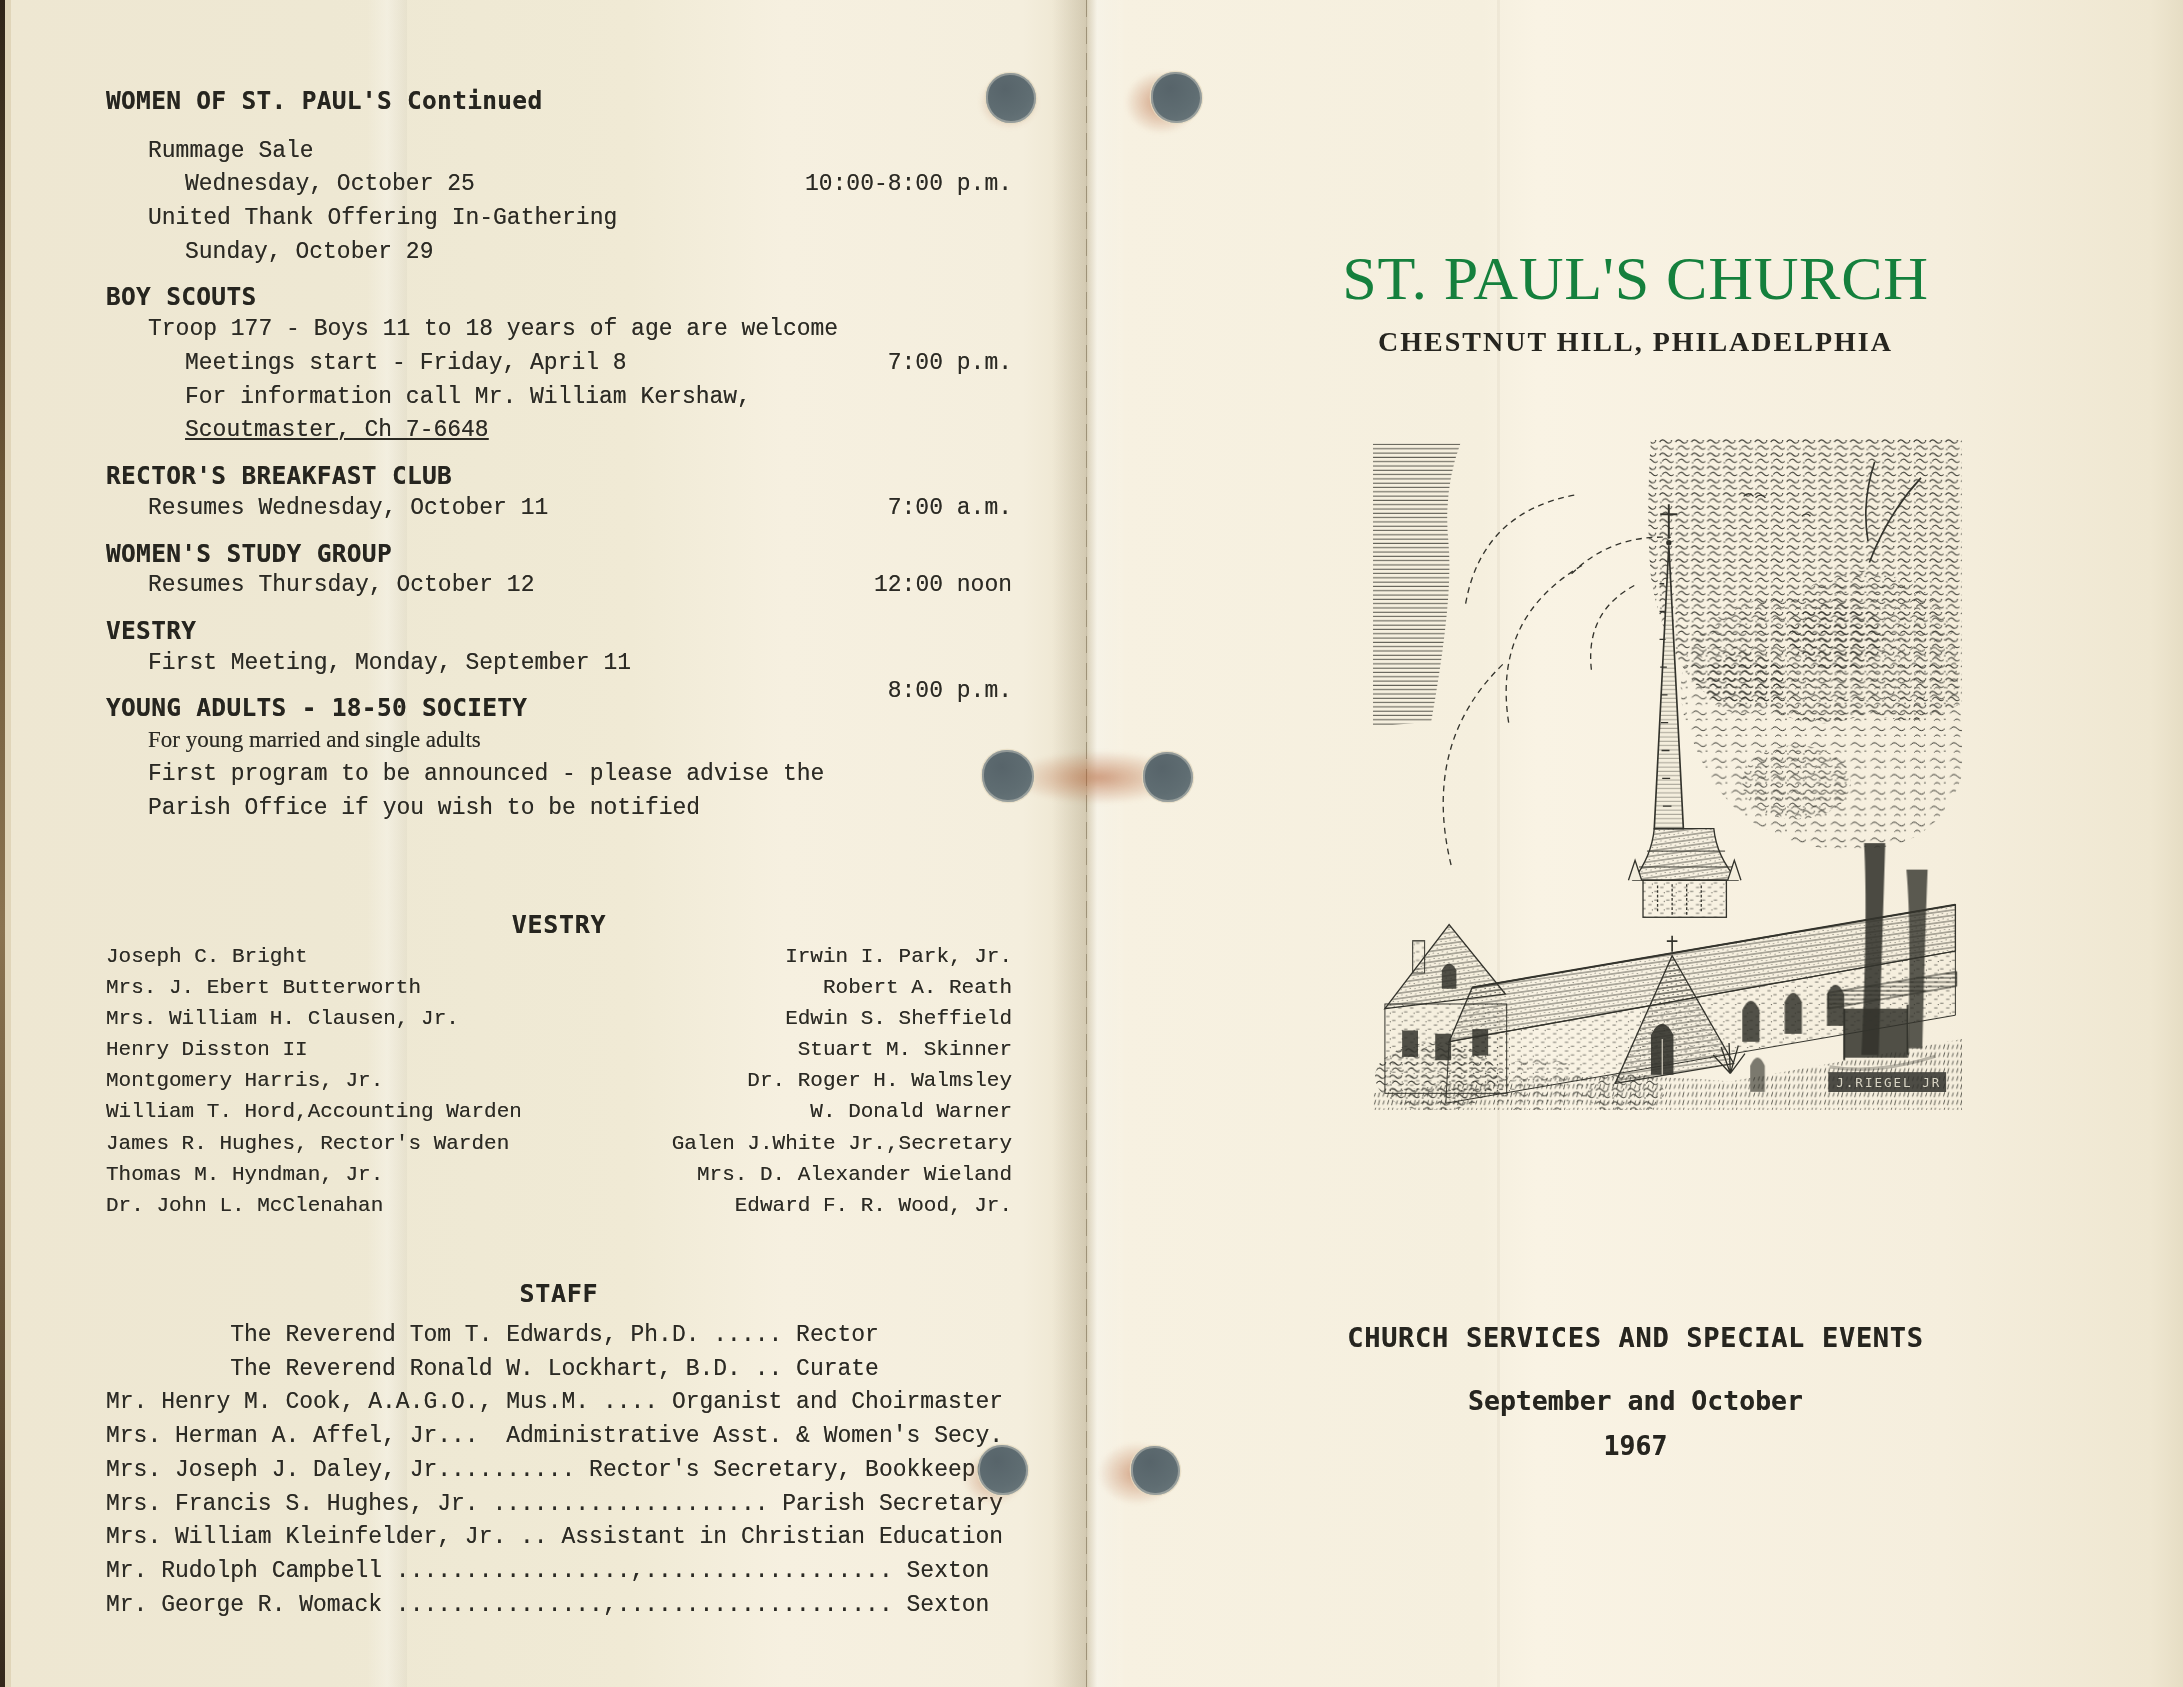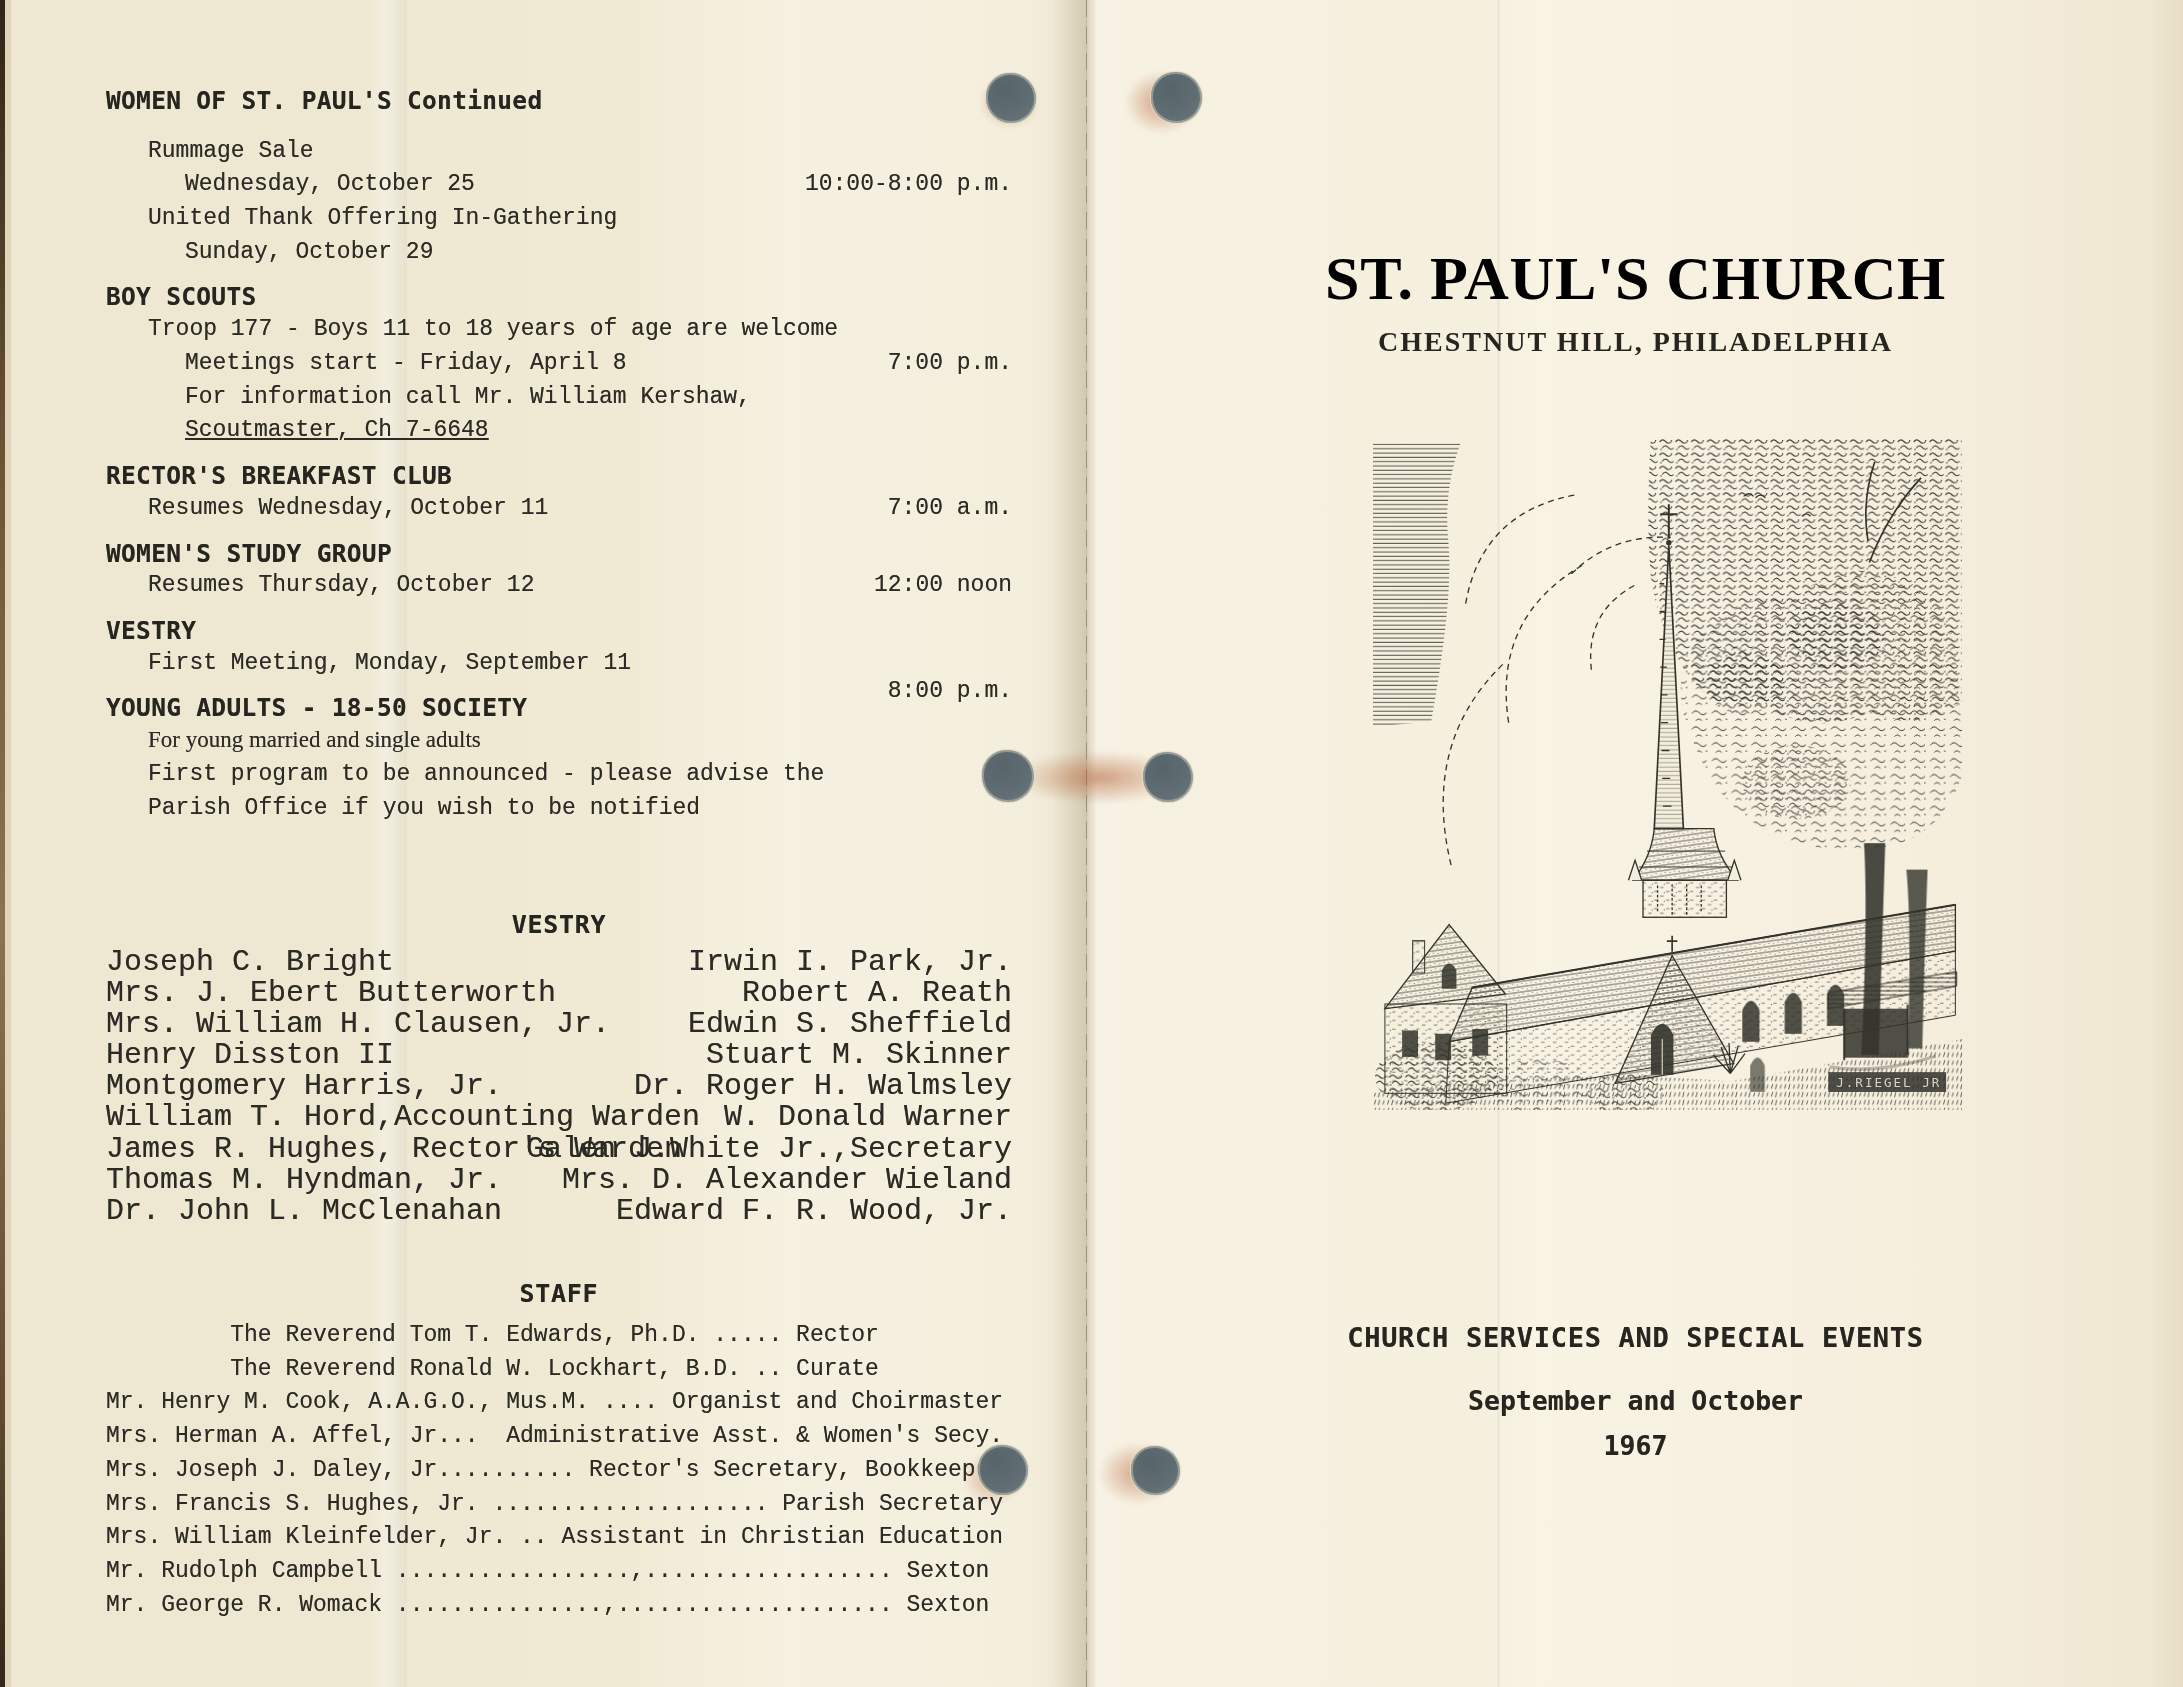--- a/index.html
+++ b/index.html
@@ -40,31 +40,31 @@
   .soft{text-shadow:0 0 0.5px rgba(43,42,36,.55);}
   .gothic{font-family:"DejaVu Sans Mono", monospace;font-weight:bold;}
 
   
   #events-block{position:absolute;left:106px;top:86px;width:906px;height:754px;font-size:23px;}
   .evt-heading{position:absolute;left:0;font-family:"DejaVu Sans Mono",monospace;font-weight:bold;font-size:24.5px;letter-spacing:0.3px;white-space:pre;color:#26251f;}
   .evt-item{position:absolute;white-space:pre;}
   .evt-time{position:absolute;right:0;white-space:pre;}
 
   #vestry-heading{position:absolute;left:106px;top:910px;width:906px;text-align:center;font-size:25px;letter-spacing:0.7px;color:#26251f;}
-  #vestry-block{position:absolute;left:106px;top:945px;width:906px;height:284px;font-size:30px;text-decoration:underline;}
+  #vestry-block{position:absolute;left:106px;top:945px;width:906px;height:284px;font-size:21px;text-decoration:underline;}
   .v-left{position:absolute;left:0;white-space:pre;}
   .v-right{position:absolute;right:0;white-space:pre;}
 
   #staff-heading{position:absolute;left:106px;top:1279px;width:906px;text-align:center;font-size:25px;letter-spacing:0.7px;color:#26251f;}
   #staff-block{position:absolute;left:106px;top:1322px;width:926px;height:318px;font-size:23px;}
   .staff-line{position:absolute;left:0;white-space:pre;}
 
   
   #page-title{position:absolute;left:1088px;top:243px;width:1095px;text-align:center;
-    font-family:"Liberation Serif",serif;font-weight:bold;font-size:62px;letter-spacing:0.7px;color:#000000;}
+    font-family:"Liberation Serif",serif;font-weight:normal;font-size:62px;letter-spacing:0.7px;color:#15803d;}
   #page-subtitle{position:absolute;left:1088px;top:326px;width:1095px;text-align:center;
     font-family:"Liberation Serif",serif;font-weight:bold;font-size:28px;letter-spacing:2px;color:#26251f;}
   #footer-heading{position:absolute;left:1088px;top:1322px;width:1095px;text-align:center;font-size:27px;letter-spacing:0.7px;color:#26251f;}
   #footer-month{position:absolute;left:1088px;top:1385px;width:1095px;text-align:center;font-size:26.5px;color:#26251f;}
   #footer-year{position:absolute;left:1088px;top:1430px;width:1095px;text-align:center;font-size:26.5px;color:#26251f;}
 
   #engraving{position:absolute;left:1373px;top:438px;width:589px;height:672px;}
 
   
   .hole{position:absolute;border-radius:48% 52% 50% 50%;

